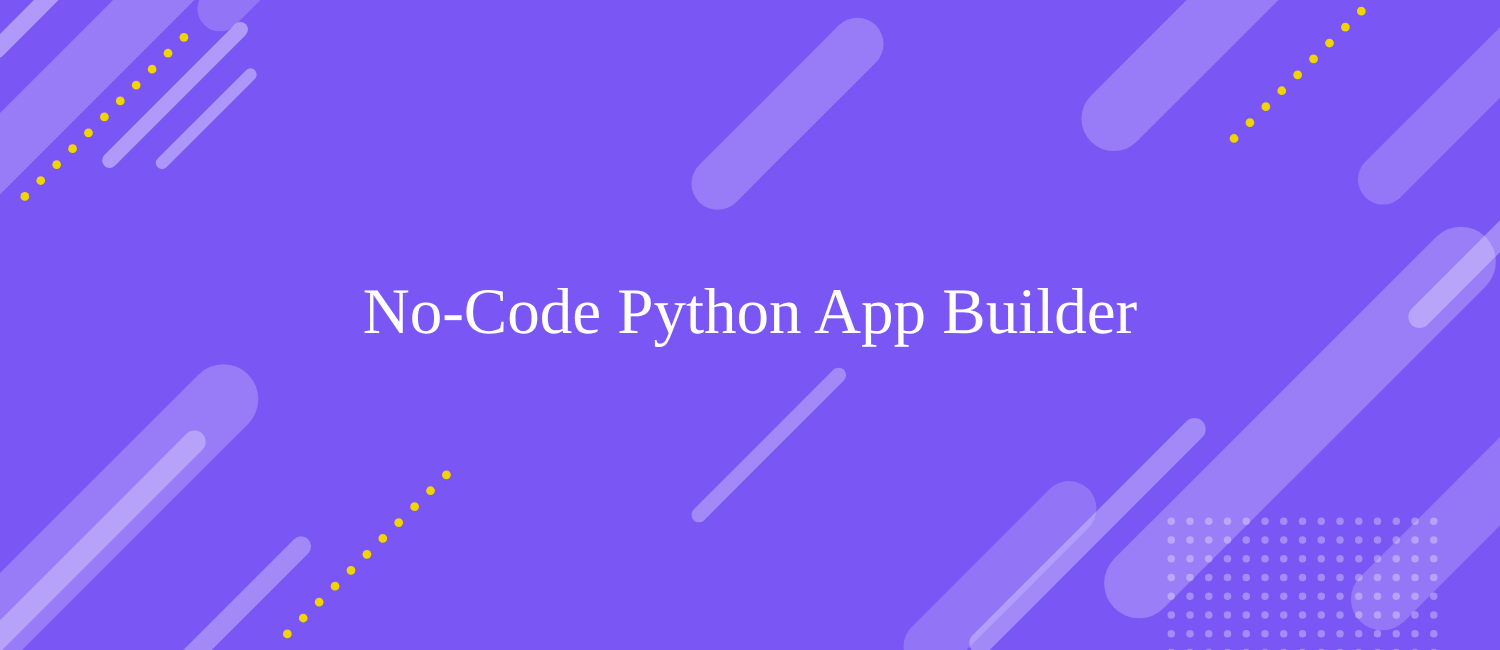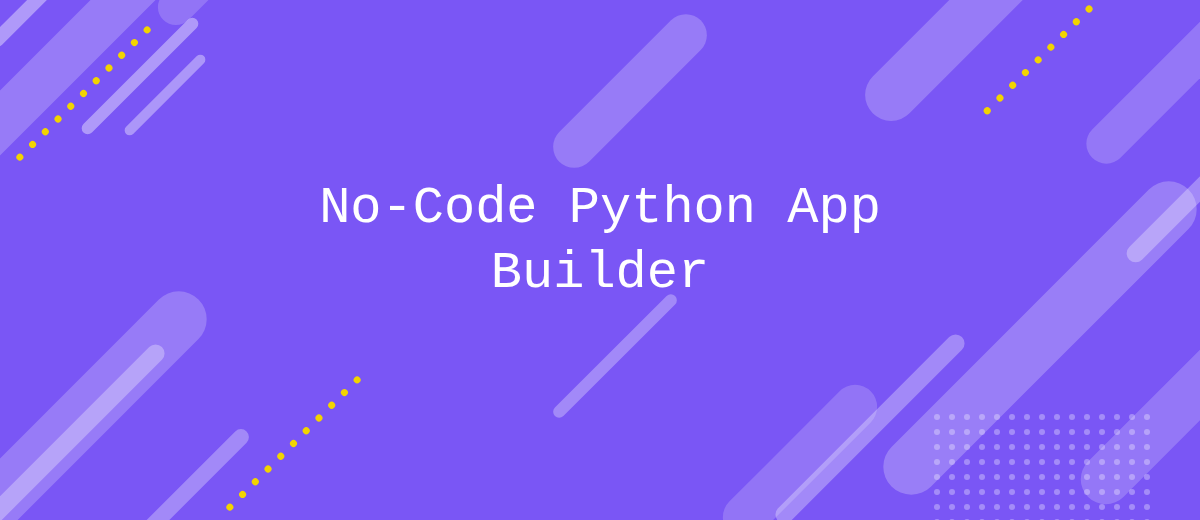--- a/index.html
+++ b/index.html
@@ -9,21 +9,21 @@
       width: 1200px;
       height: 520px;
       background: #7a56f5;
     }
     .title {
       position: absolute;
       top: 50%;
       left: 50%;
       transform: translate(-50%, -65%);
       color: #ffffff;
-      font-family: Liberation Mono, monospace;
+      font-family: Liberation Serif, serif;
       font-size: 52px;
       font-weight: 400;
       text-align: center;
       line-height: 1.25;
       width: 700px;
       z-index: 50;
     }
     .pill {
       position: absolute;
       border-radius: 999px;

